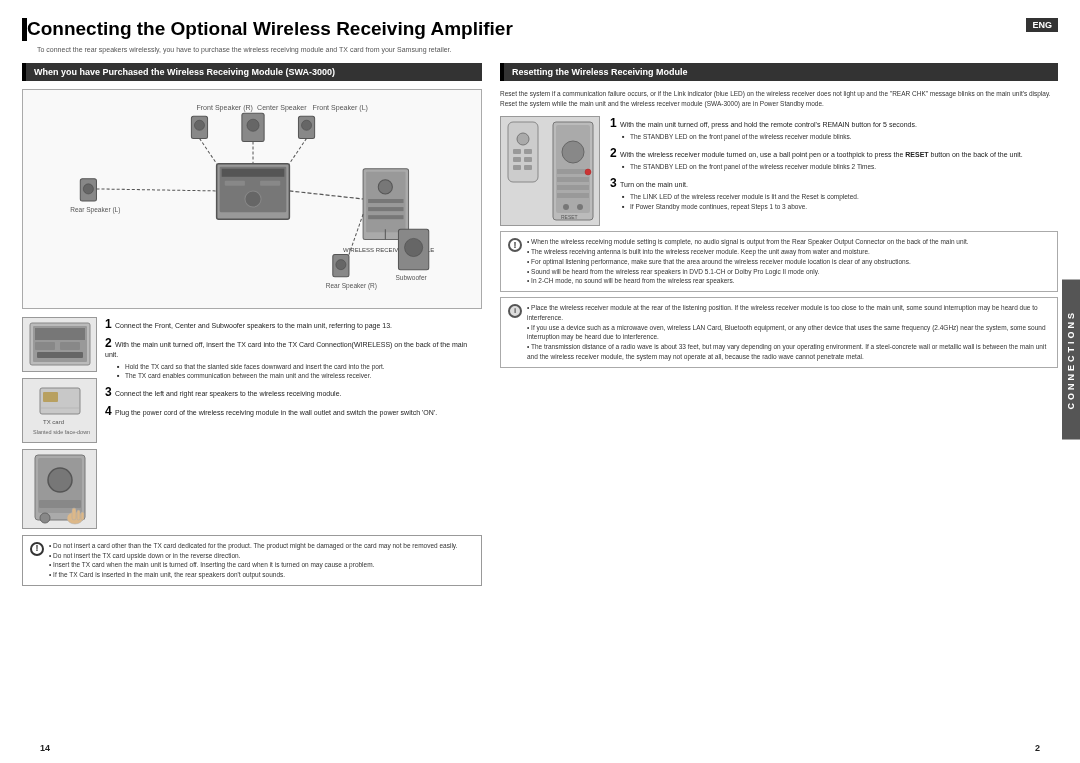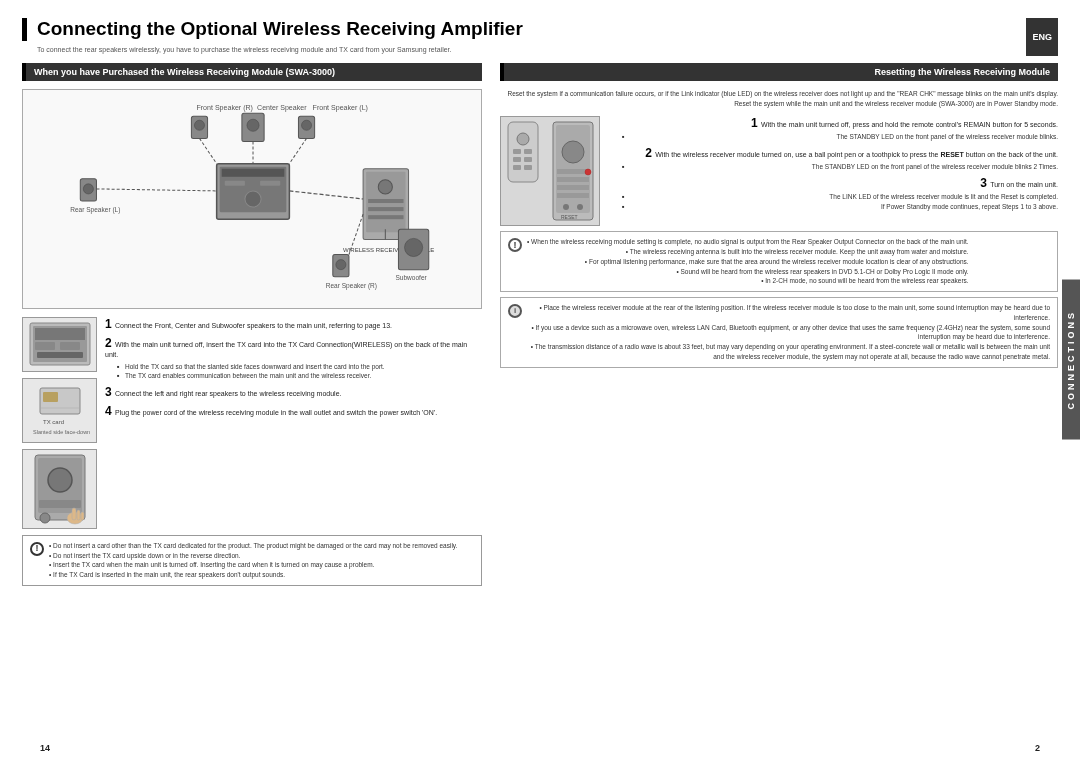--- a/index.html
+++ b/index.html
@@ -20,60 +20,58 @@
       padding: 18px 22px 12px 22px;
       position: relative;
     }
 
     
     .main-title {
       font-size: 19px;
       font-weight: bold;
       color: #000;
       border-left: 5px solid #000;
-      padding-left: 10px;
       margin-bottom: 5px;
       line-height: 1.2;
     }
 
     .subtitle-text {
       font-size: 7px;
       color: #555;
       margin-bottom: 10px;
       padding-left: 15px;
     }
 
     
     .eng-badge {
       position: absolute;
       top: 18px;
       right: 22px;
       background: #333;
       color: #fff;
       font-size: 9px;
       font-weight: bold;
-      padding: 14px 6px;
+      padding: 2px 6px;
     }
 
     
     .content-columns {
       display: flex;
       gap: 18px;
       height: calc(100% - 60px);
     }
 
     .left-column {
       width: 460px;
       flex-shrink: 0;
     }
 
     .right-column {
       flex: 1;
       position: relative;
-      text-align: right;
     }
 
     
     .section-header {
       background: #333;
       color: #fff;
       font-size: 9px;
       font-weight: bold;
       padding: 4px 8px;
       margin-bottom: 8px;

